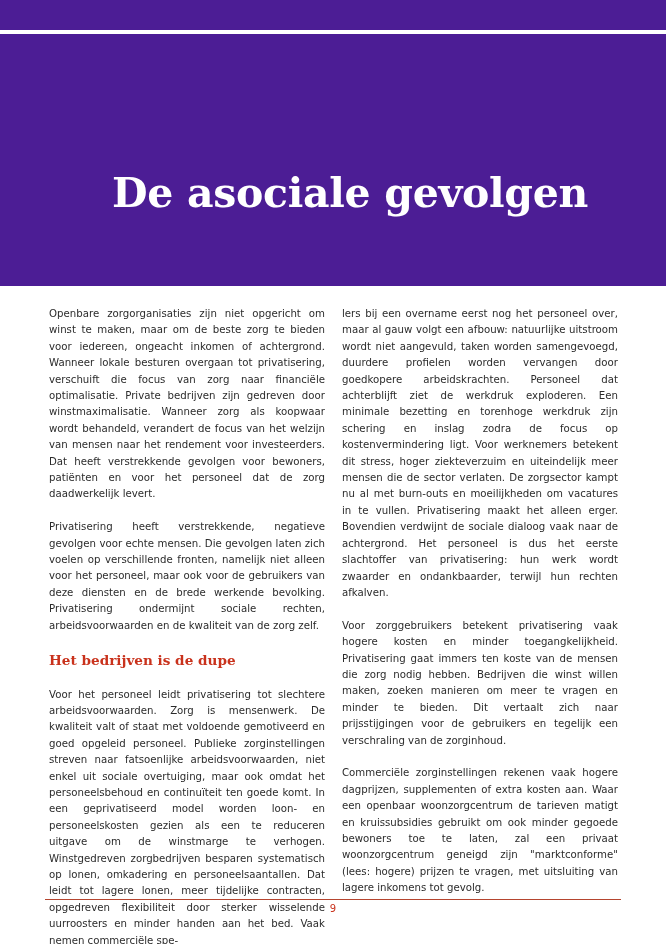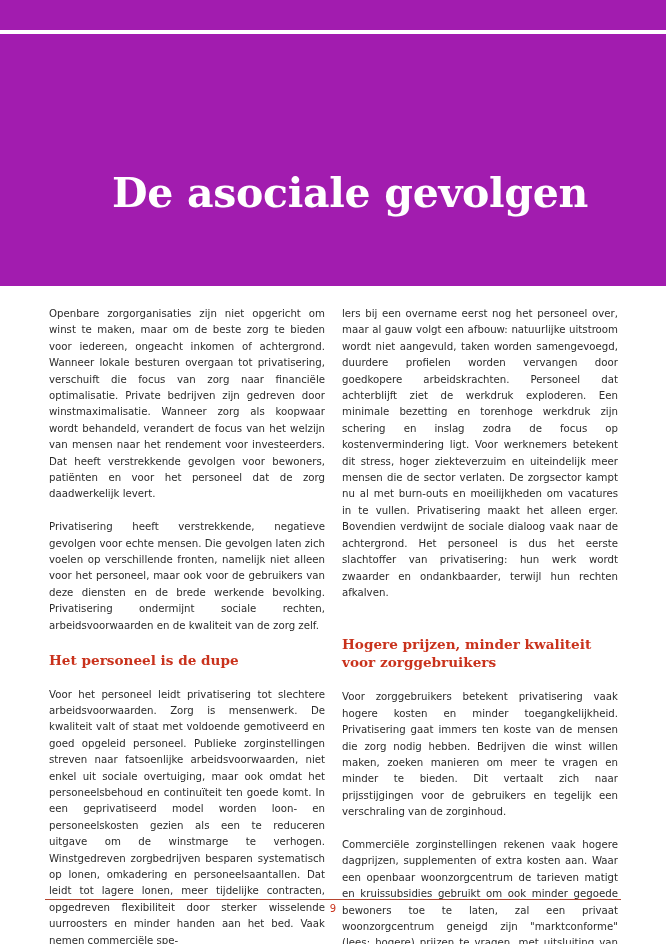--- a/index.html
+++ b/index.html
@@ -1,21 +1,21 @@
 <!DOCTYPE html>
 <html><head>
   <meta charset="utf-8">
   <style>
     html, body { margin: 0; padding: 0; }
     body {
       width: 666px; height: 944px; background: #ffffff; position: relative; overflow: hidden;
       font-family: "DejaVu Sans", sans-serif; color: #2b2b2b;
     }
     .header {
-      position: absolute; left: 0; top: 0; width: 666px; height: 286px; background: #a21caf;
+      position: absolute; left: 0; top: 0; width: 666px; height: 286px; background: #4c1d95;
     }
     .header-stripe {
       position: absolute; left: 0; top: 30px; width: 666px; height: 4px; background: #ffffff;
     }
     .title {
       position: absolute; right: 78px; top: 168px; margin: 0;
       font-family: "DejaVu Serif", serif; font-weight: bold; color: #ffffff;
       font-size: 41px; line-height: 50px; text-align: right; letter-spacing: -0.3px;
     }
     .title span { display: block; }
@@ -45,25 +45,24 @@
 <div class="header">
   <div class="header-stripe"></div>
   <h1 class="title">
     <span>De asociale gevolgen</span>
   </h1>
 </div>
 
 <div class="col left">
   <p>Openbare zorgorganisaties zijn niet opgericht om winst te maken, maar om de beste zorg te bieden voor iedereen, ongeacht inkomen of achtergrond. Wanneer lokale besturen overgaan tot privatisering, verschuift die focus van zorg naar financiële optimalisatie. Private bedrijven zijn gedreven door winstmaximalisatie. Wanneer zorg als koopwaar wordt behandeld, verandert de focus van het welzijn van mensen naar het rendement voor investeerders. Dat heeft verstrekkende gevolgen voor bewoners, patiënten en voor het personeel dat de zorg daadwerkelijk levert.</p>
   <p>Privatisering heeft verstrekkende, negatieve gevolgen voor echte mensen. Die gevolgen laten zich voelen op verschillende fronten, namelijk niet alleen voor het personeel, maar ook voor de gebruikers van deze diensten en de brede werkende bevolking. Privatisering ondermijnt sociale rechten, arbeidsvoorwaarden en de kwaliteit van de zorg zelf.</p>
-  <h2>Het personeel is de dupe</h2>
+  <h2>Het bedrijven is de dupe</h2>
   <p>Voor het personeel leidt privatisering tot slechtere arbeidsvoorwaarden. Zorg is mensenwerk. De kwaliteit valt of staat met voldoende gemotiveerd en goed opgeleid personeel. Publieke zorginstellingen streven naar fatsoenlijke arbeidsvoorwaarden, niet enkel uit sociale overtuiging, maar ook omdat het personeelsbehoud en continuïteit ten goede komt. In een geprivatiseerd model worden loon- en personeelskosten gezien als een te reduceren uitgave om de winstmarge te verhogen. Winstgedreven zorgbedrijven besparen systematisch op lonen, omkadering en personeelsaantallen. Dat leidt tot lagere lonen, meer tijdelijke contracten, opgedreven flexibiliteit door sterker wisselende uurroosters en minder handen aan het bed. Vaak nemen commerciële spe-</p>
 </div>
 
 <div class="col right">
   <p>lers bij een overname eerst nog het personeel over, maar al gauw volgt een afbouw: natuurlijke uitstroom wordt niet aangevuld, taken worden samengevoegd, duurdere profielen worden vervangen door goedkopere arbeidskrachten. Personeel dat achterblijft ziet de werkdruk exploderen. Een minimale bezetting en torenhoge werkdruk zijn schering en inslag zodra de focus op kostenvermindering ligt. Voor werknemers betekent dit stress, hoger ziekteverzuim en uiteindelijk meer mensen die de sector verlaten. De zorgsector kampt nu al met burn-outs en moeilijkheden om vacatures in te vullen. Privatisering maakt het alleen erger. Bovendien verdwijnt de sociale dialoog vaak naar de achtergrond. Het personeel is dus het eerste slachtoffer van privatisering: hun werk wordt zwaarder en ondankbaarder, terwijl hun rechten afkalven.</p>
-  <h2>Hogere prijzen, minder kwaliteit voor zorggebruikers</h2>
   <p>Voor zorggebruikers betekent privatisering vaak hogere kosten en minder toegangkelijkheid. Privatisering gaat immers ten koste van de mensen die zorg nodig hebben. Bedrijven die winst willen maken, zoeken manieren om meer te vragen en minder te bieden. Dit vertaalt zich naar prijsstijgingen voor de gebruikers en tegelijk een verschraling van de zorginhoud.</p>
   <p>Commerciële zorginstellingen rekenen vaak hogere dagprijzen, supplementen of extra kosten aan. Waar een openbaar woonzorgcentrum de tarieven matigt en kruissubsidies gebruikt om ook minder gegoede bewoners toe te laten, zal een privaat woonzorgcentrum geneigd zijn "marktconforme" (lees: hogere) prijzen te vragen, met uitsluiting van lagere inkomens tot gevolg.</p>
 </div>
 
 <div class="footer-rule"></div>
 <div class="page-number">9</div>
 
 </body></html>

